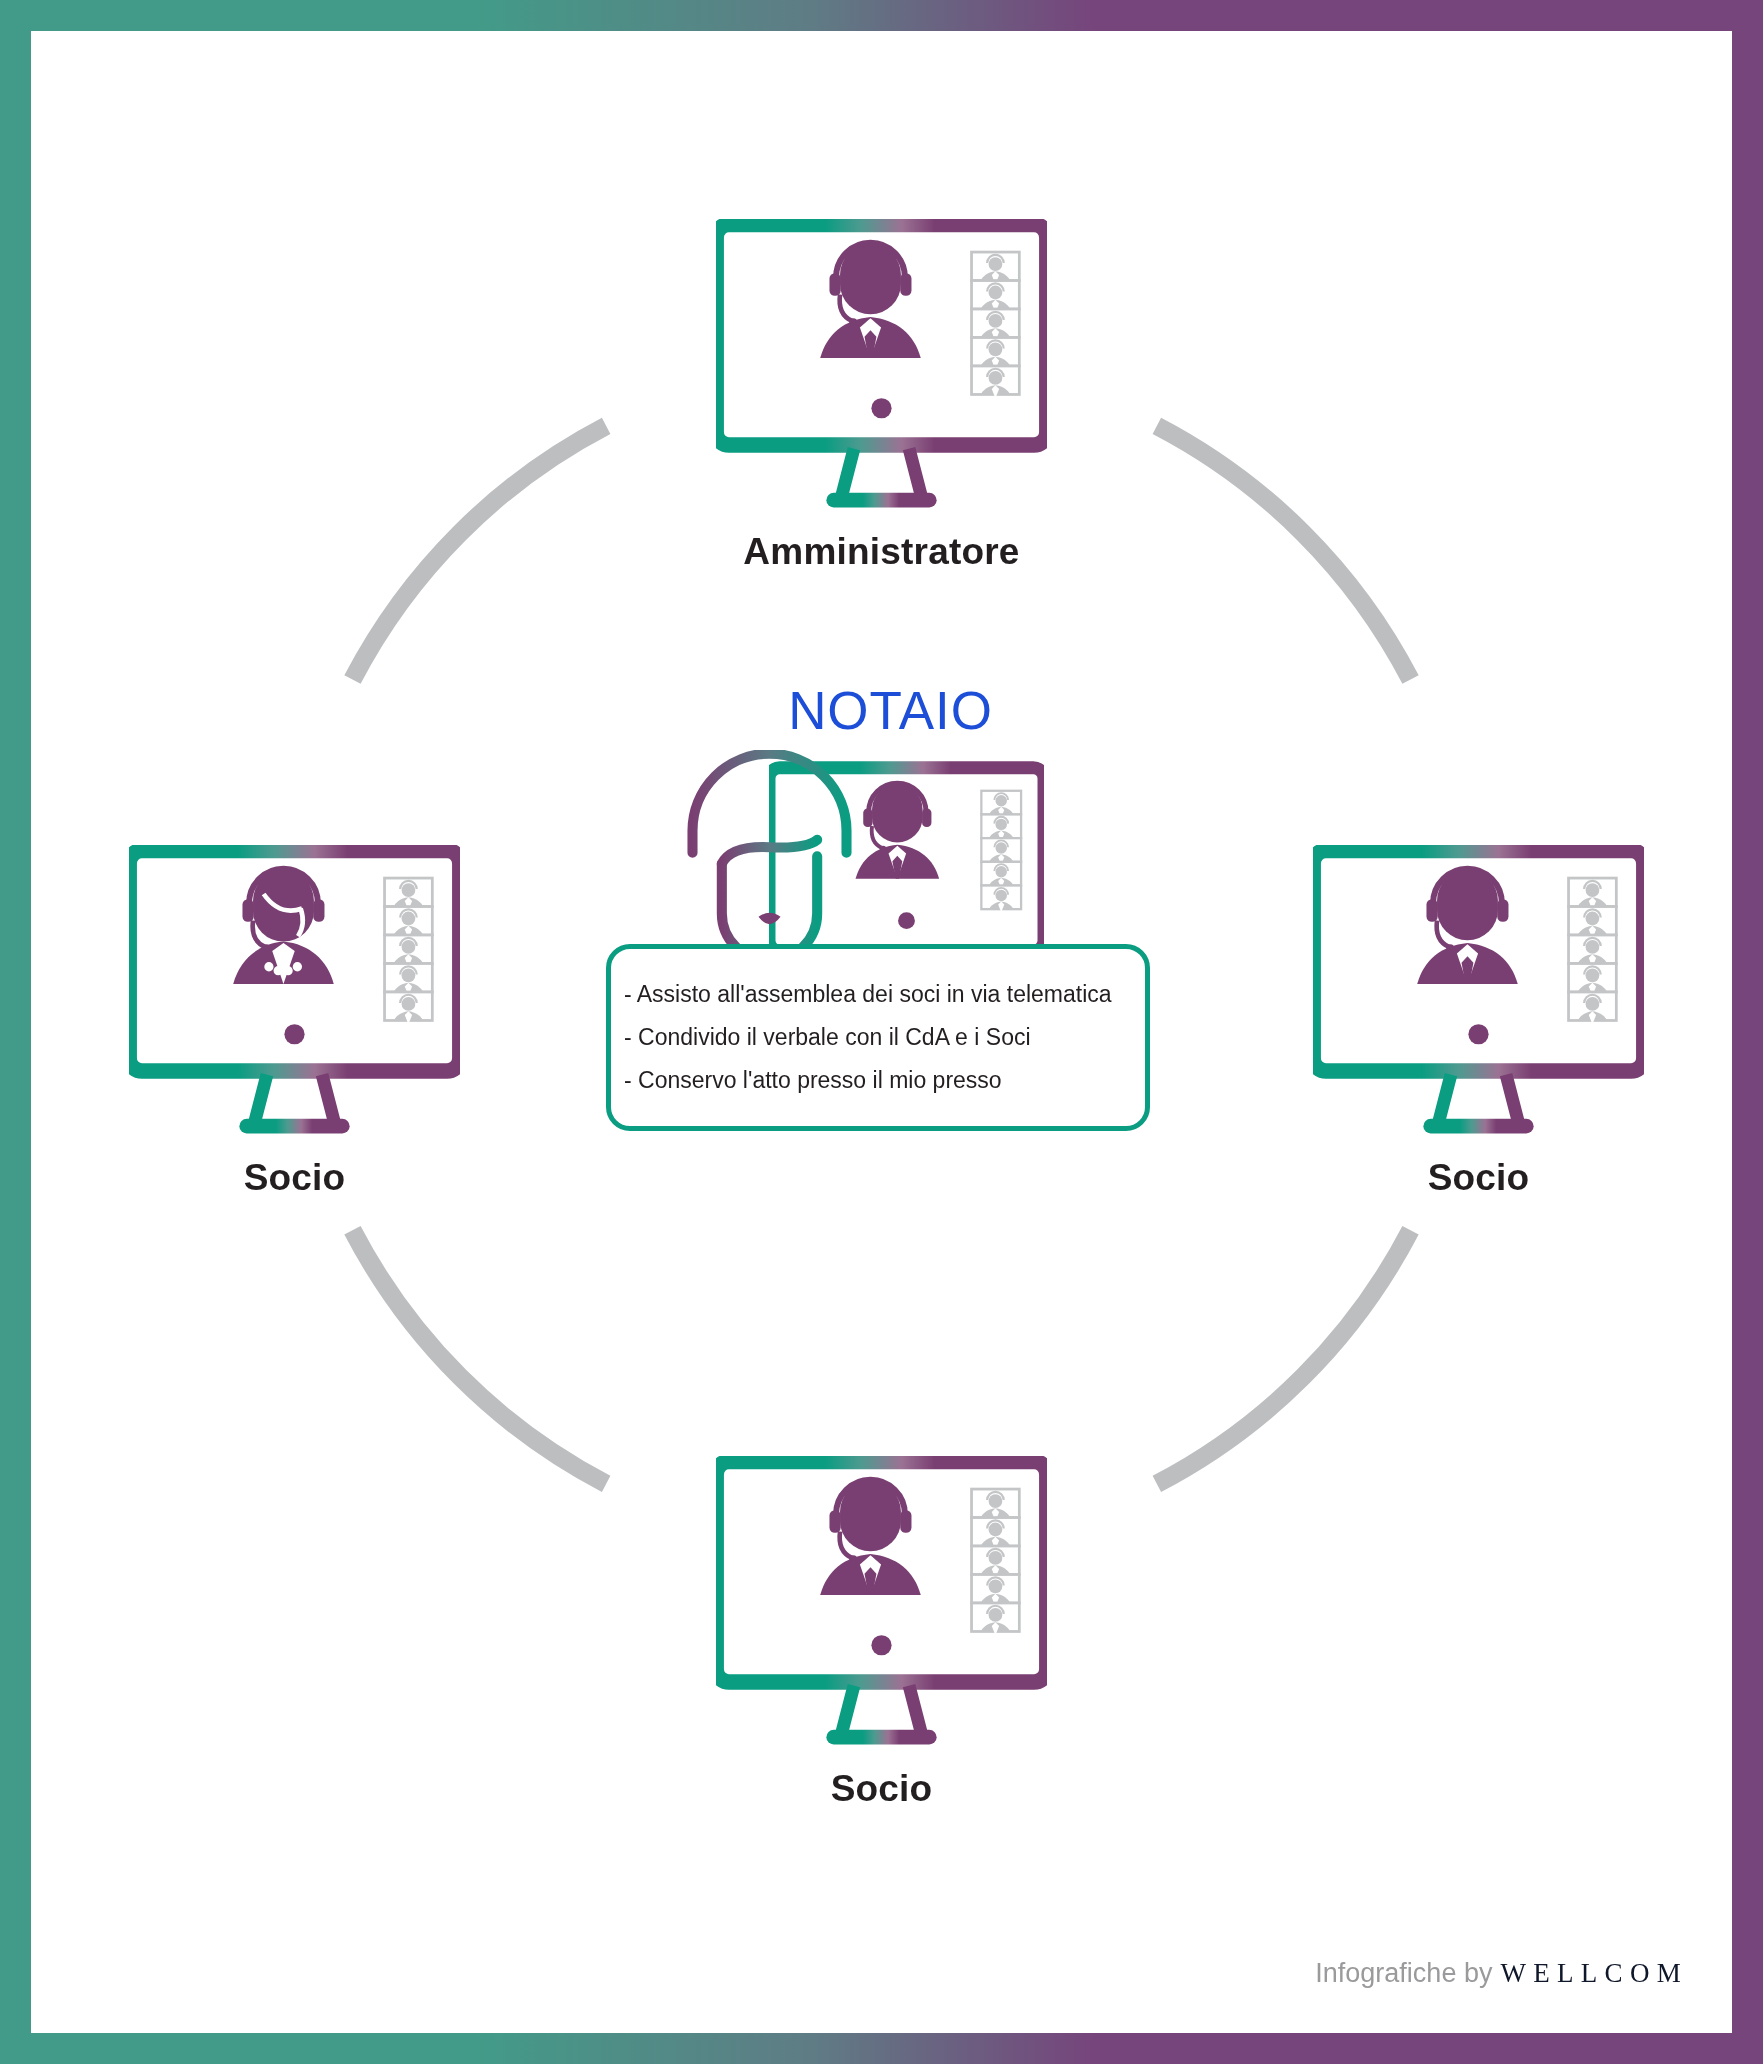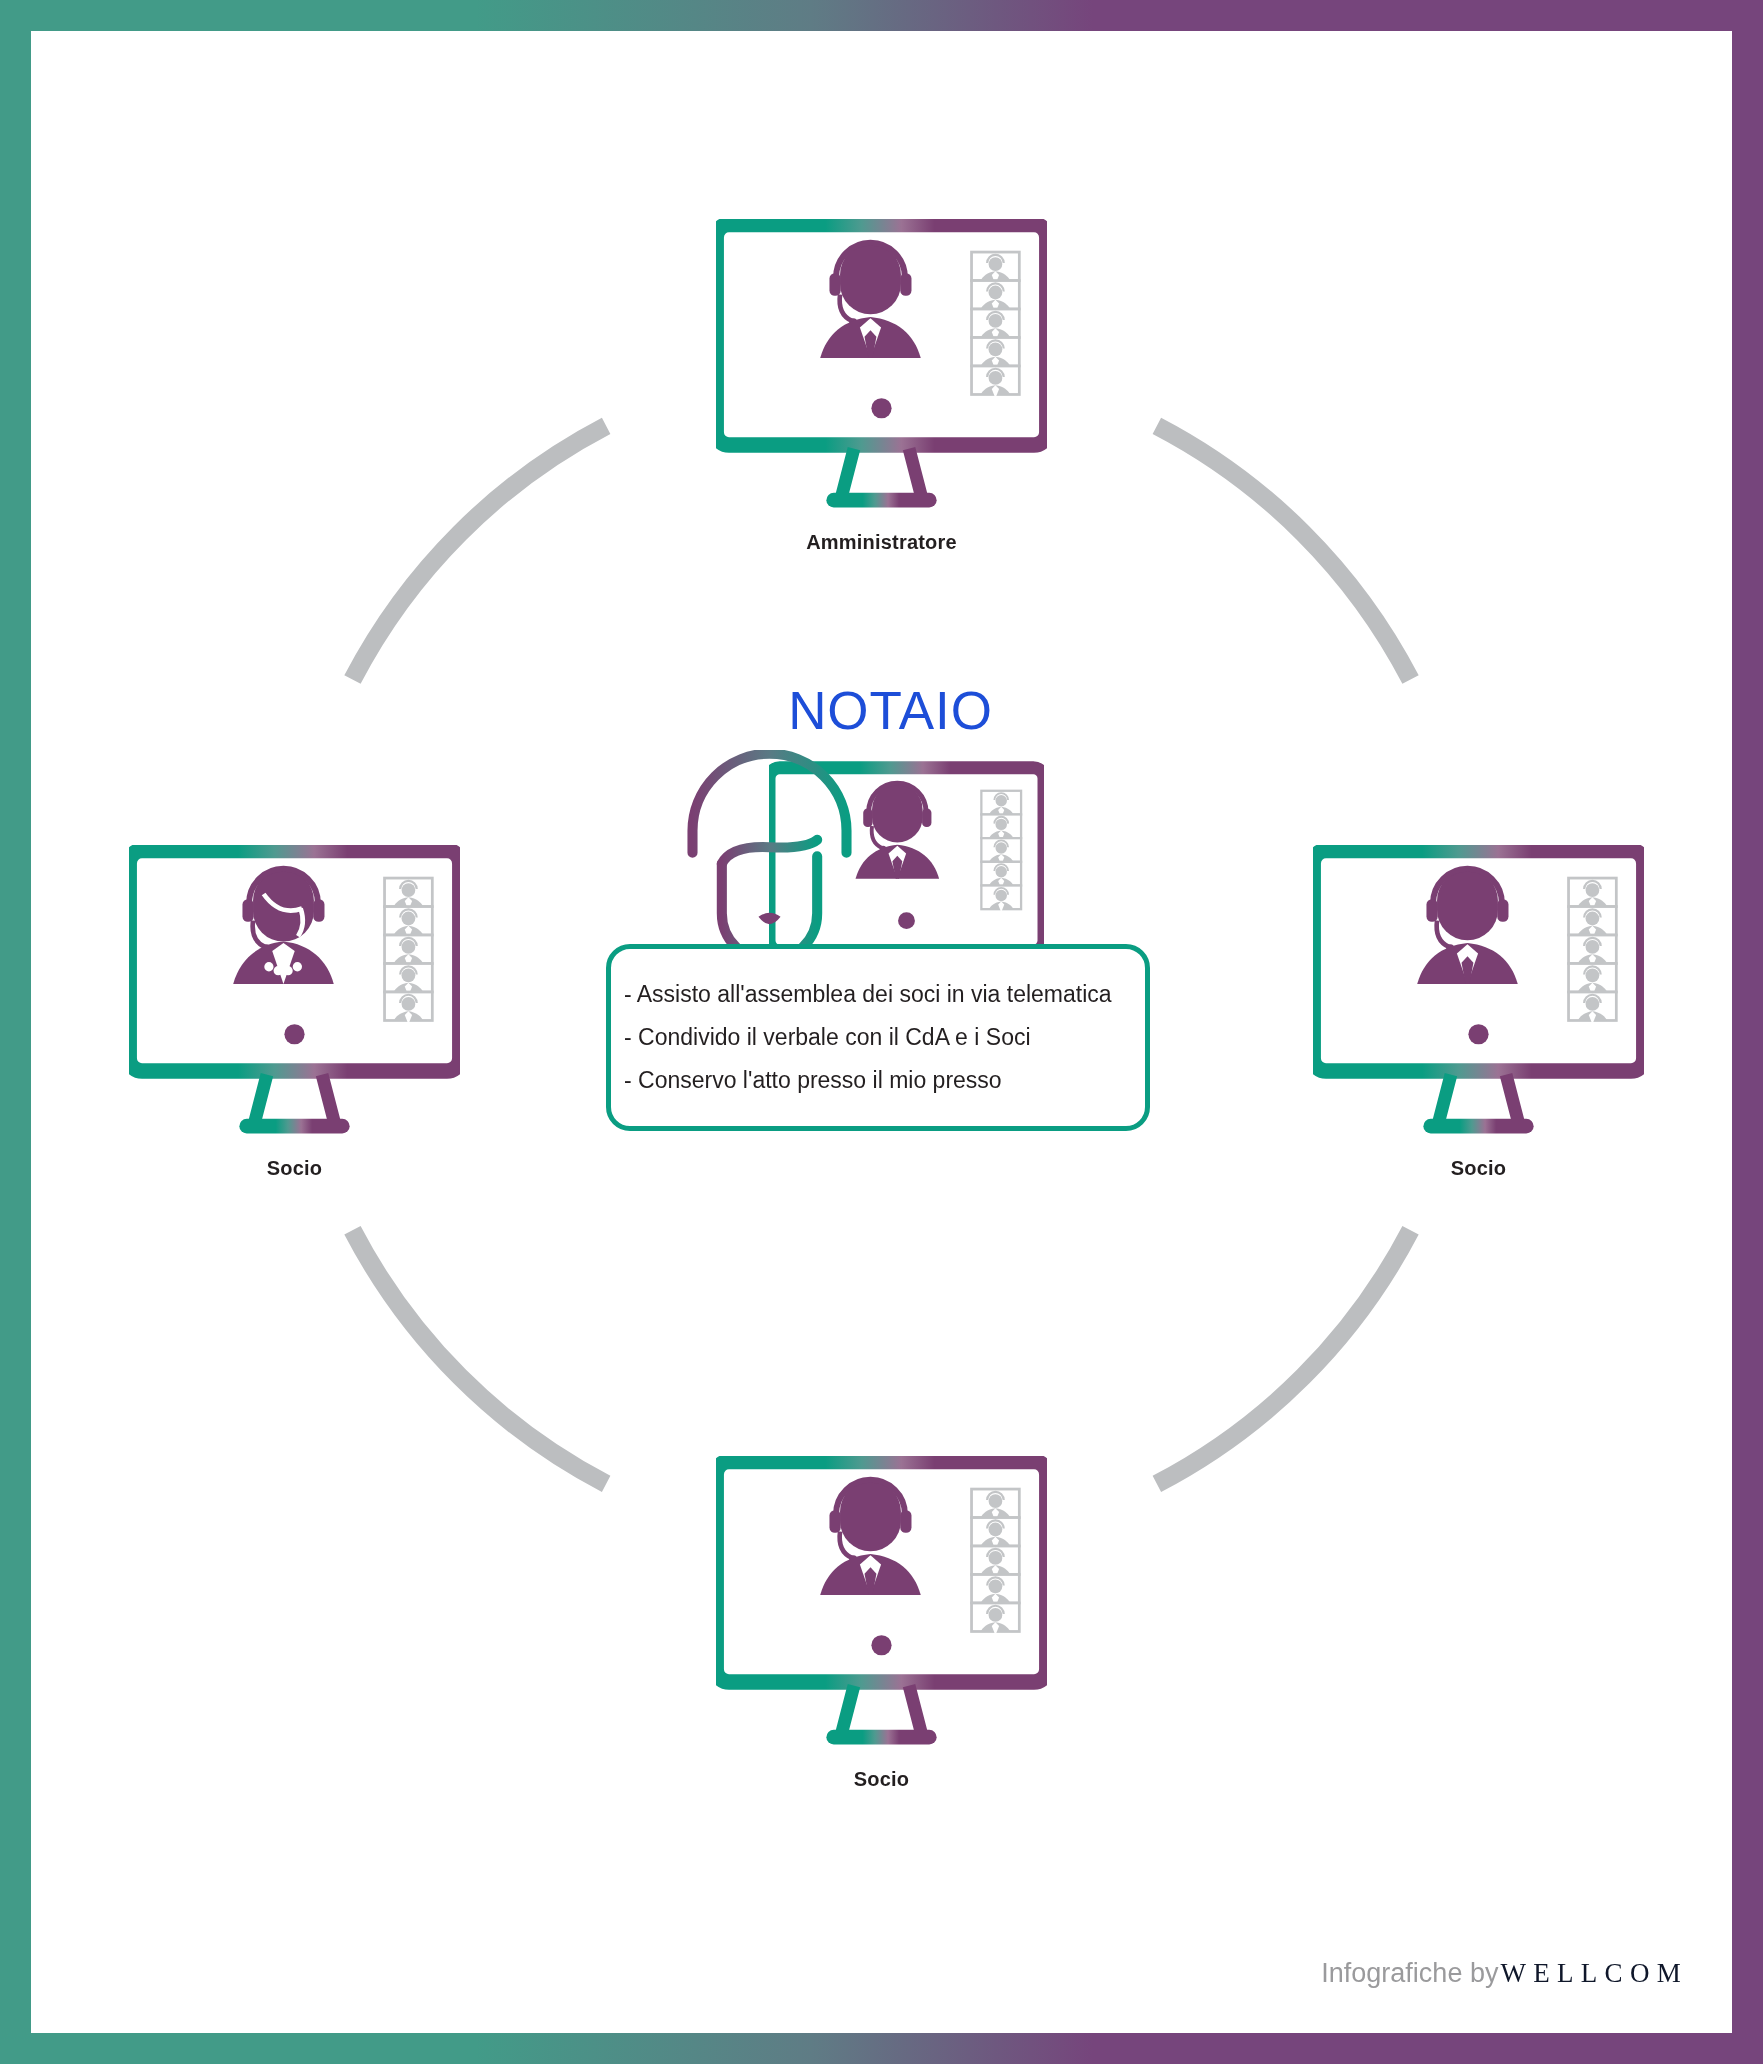--- a/index.html
+++ b/index.html
@@ -26,21 +26,21 @@
   .canvas{
     position:absolute;left:31px;top:31px;width:1701px;height:2002px;background:#ffffff;
   }
 
   
   .arcs{position:absolute;left:0;top:0;width:1763px;height:2064px;pointer-events:none;}
 
   
   .node{position:absolute;}
   .node .label{
-    text-align:center;color:#231f20;font-size:20px;font-weight:700;
+    text-align:center;color:#231f20;font-size:37px;font-weight:700;
     letter-spacing:0.2px;margin-top:14.7px;white-space:nowrap;
   }
   .mon-wrap{position:relative;}
 
   
   #center-block{position:absolute;left:606px;top:680px;width:569px;}
   .notaio-title{
     text-align:center;color:#1d4ed8;font-size:53px;font-weight:400;
     letter-spacing:0.9px;margin:0 0 9.2px 0;
   }
@@ -50,21 +50,21 @@
     border:5.5px solid #0a9d82;border-radius:24px;background:#ffffff;
     padding:24px 13px 24px 13px;box-sizing:border-box;
   }
   .callout .line{
     text-align:left;color:#231f20;font-size:23px;line-height:1;
     padding:10px 0;white-space:nowrap;font-weight:400;
   }
 
   
   .footer{
-    position:absolute;right:75px;bottom:75px;display:flex;align-items:center;gap:2px;
+    position:absolute;right:75px;bottom:75px;display:flex;align-items:center;gap:8px;
   }
   .footer .by{color:#9a9a9c;font-size:27px;font-weight:400;}
   .footer .brand{
     color:#0f172a;font-size:27px;letter-spacing:7.3px;
     font-family:"Liberation Serif","DejaVu Serif",serif;font-weight:400;
   }
 </style>
 </head>
 <body>
 

